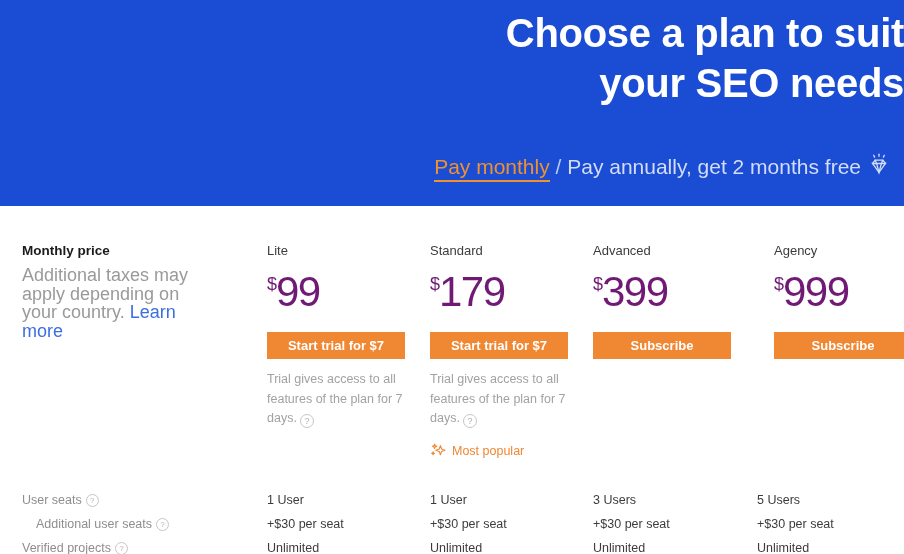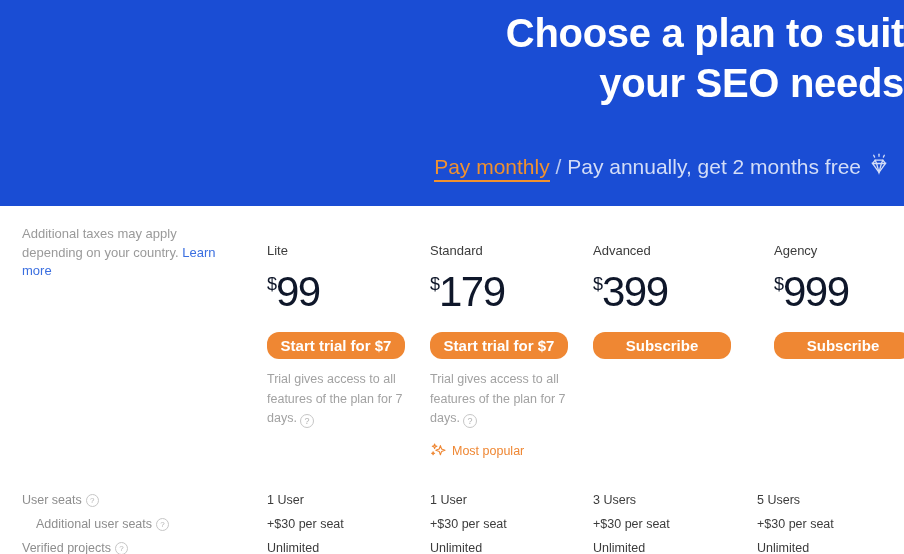--- a/index.html
+++ b/index.html
@@ -83,42 +83,42 @@
   .c4 { left: 774px; width: 140px; }
 
   .intro-title {
     font-size: 13.5px;
     font-weight: 700;
     color: #1b1b1b;
     margin: 36px 0 0 0;
     line-height: 18px;
   }
   .intro-text {
-    font-size: 13px;
+    font-size: 18px;
     line-height: 18.5px;
     color: #9a9a9a;
-    margin: 19px 0 0 0;
+    margin: 6px 0 0 0;
     width: 196px;
   }
   .intro-link {
     color: #3b6fe0;
     text-decoration: none;
     cursor: pointer;
   }
 
   .plan-name {
     font-size: 13px;
     color: #3c3c3c;
     margin: 36px 0 0 0;
     line-height: 17px;
     font-weight: 400;
   }
   .price {
     margin: 3px 0 0 0;
-    color: #0f172a;
+    color: #701a75;
     line-height: 44px;
     white-space: nowrap;
   }
   .price .cur {
     font-size: 18px;
     font-weight: 400;
     vertical-align: 16px;
     letter-spacing: -1px;
   }
   .price .amt {
@@ -127,25 +127,25 @@
     letter-spacing: -1.5px;
   }
   .cta {
     display: block;
     width: 138px;
     height: 27px;
     line-height: 27px;
     margin-top: 9px;
     background: #ef8733;
     color: #ffffff;
-    font-size: 15px;
+    font-size: 13px;
     font-weight: 700;
     text-align: center;
     border: none;
-    border-radius: 12px;
+    border-radius: 0;
     cursor: pointer;
     font-family: "Liberation Sans", sans-serif;
     padding: 0;
   }
   .trial-note {
     font-size: 12.5px;
     line-height: 19.5px;
     color: #a2a2a2;
     margin: 11px 0 8px 0;
     width: 140px;
@@ -250,20 +250,21 @@
           <path d="M17.4 5.1 L18.3 3.3"></path>
         </g>
       </svg>
     </span>
   </div>
 </div>
 
 <div class="plans">
 
   <div class="col c0">
+    <p class="intro-title">Monthly price</p>
     <p class="intro-text"><span>Additional taxes may apply depending on your country. </span><a class="intro-link" href="#">Learn more</a></p>
   </div>
 
   <div class="col c1">
     <p class="plan-name">Lite</p>
     <p class="price"><span class="cur">$</span><span class="amt">99</span></p>
     <button class="cta">Start trial for $7</button>
     <p class="trial-note"><span>Trial gives access to all features of the plan for 7 days.</span><span class="help-note">?</span></p>
   </div>
 

